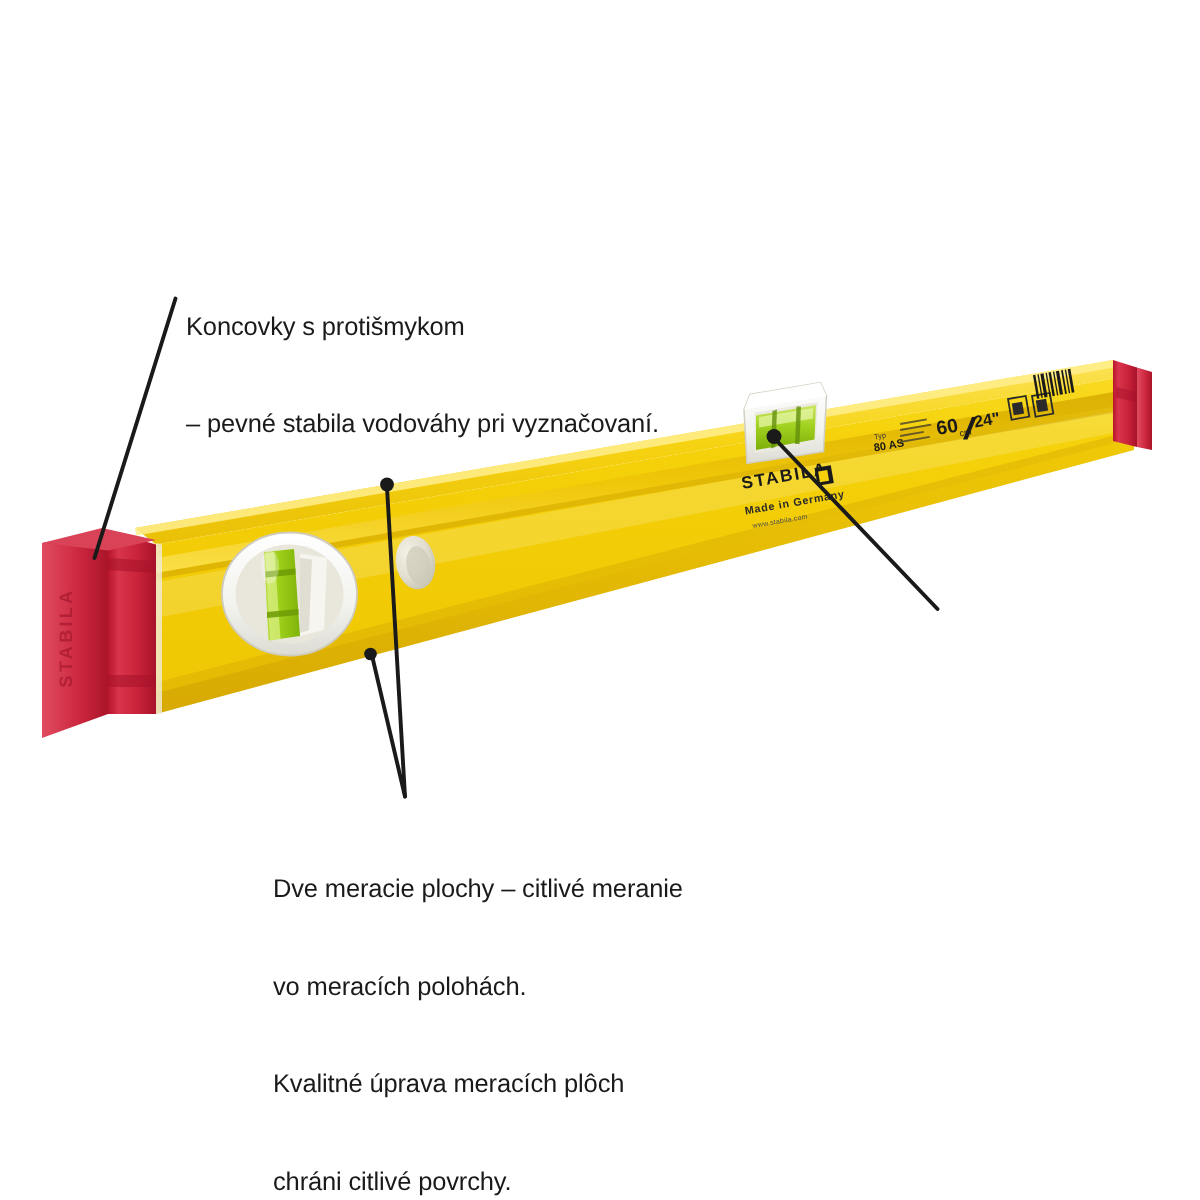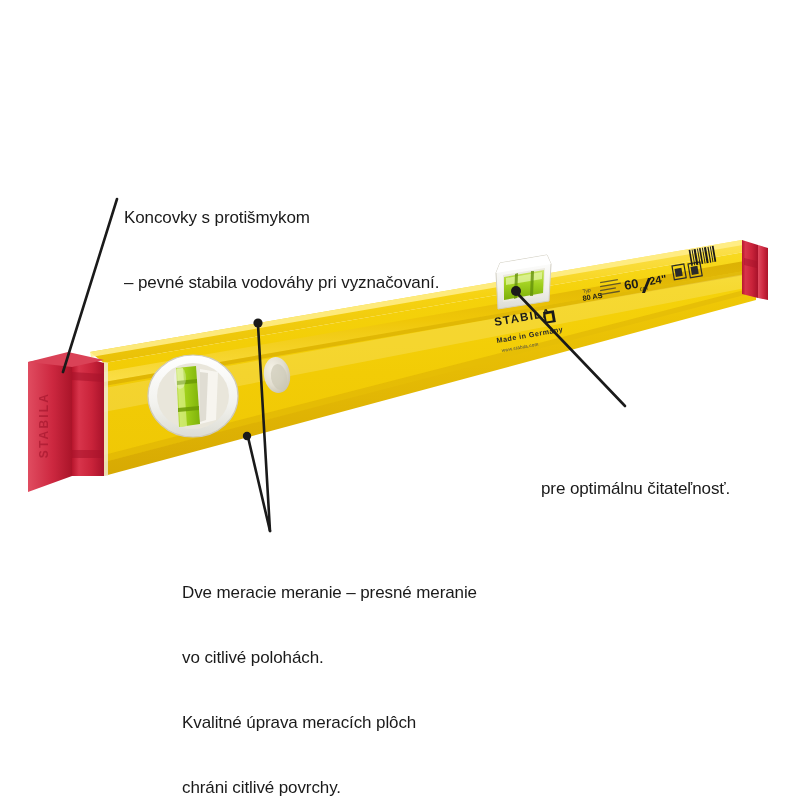--- a/index.html
+++ b/index.html
@@ -246,23 +246,22 @@
       <circle cx="516" cy="291" r="5" stroke="none"></circle>
     </g>
   </svg>
 
   <div class="callout" id="callout-endcaps">
     <span class="callout-line">Koncovky s protišmykom</span>
     <span class="callout-line">– pevné stabila vodováhy pri vyznačovaní.</span>
   </div>
 
   <div class="callout" id="callout-surfaces">
-    <span class="callout-line">Dve meracie meranie – presné meranie</span>
-    <span class="callout-line">vo citlivé polohách.</span>
+    <span class="callout-line">Dve meracie plochy – citlivé meranie</span>
+    <span class="callout-line">vo meracích polohách.</span>
     <span class="callout-line">Kvalitné úprava meracích plôch</span>
     <span class="callout-line">chráni citlivé povrchy.</span>
   </div>
 
   <div class="callout" id="callout-vials">
-    <span class="callout-line">pre optimálnu čitateľnosť.</span>
   </div>
 
 </div>
 
 </body></html>

